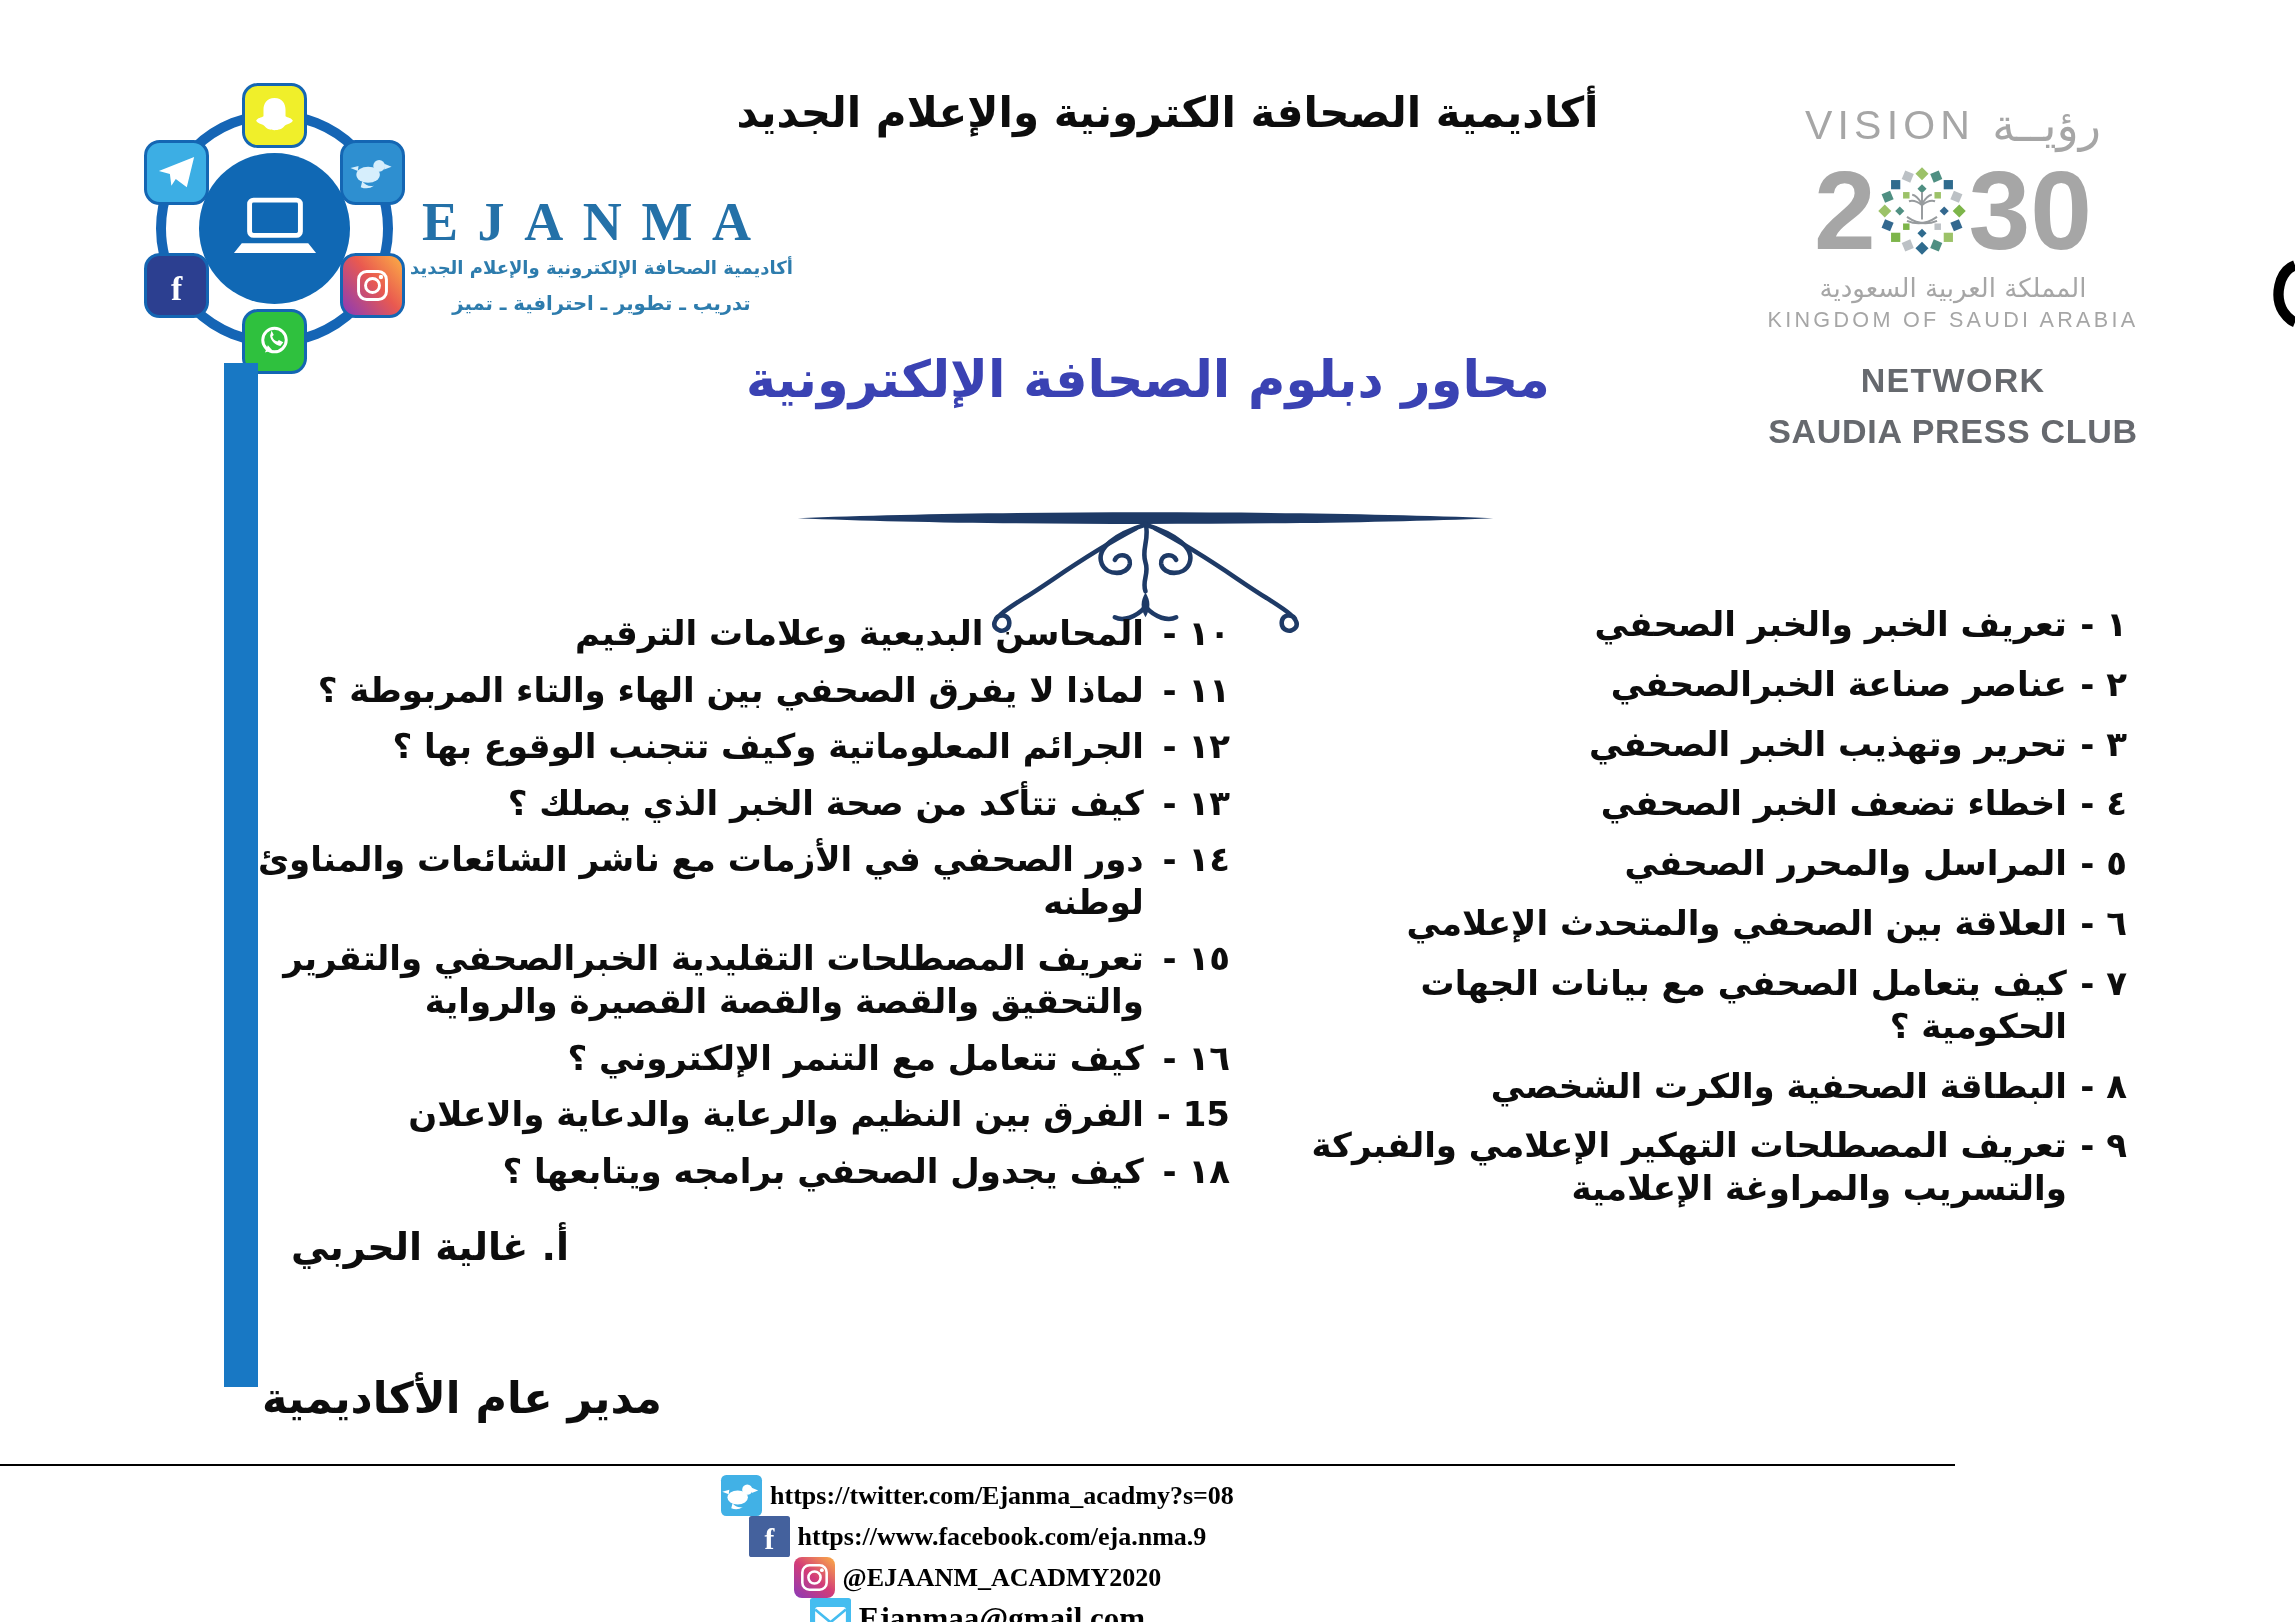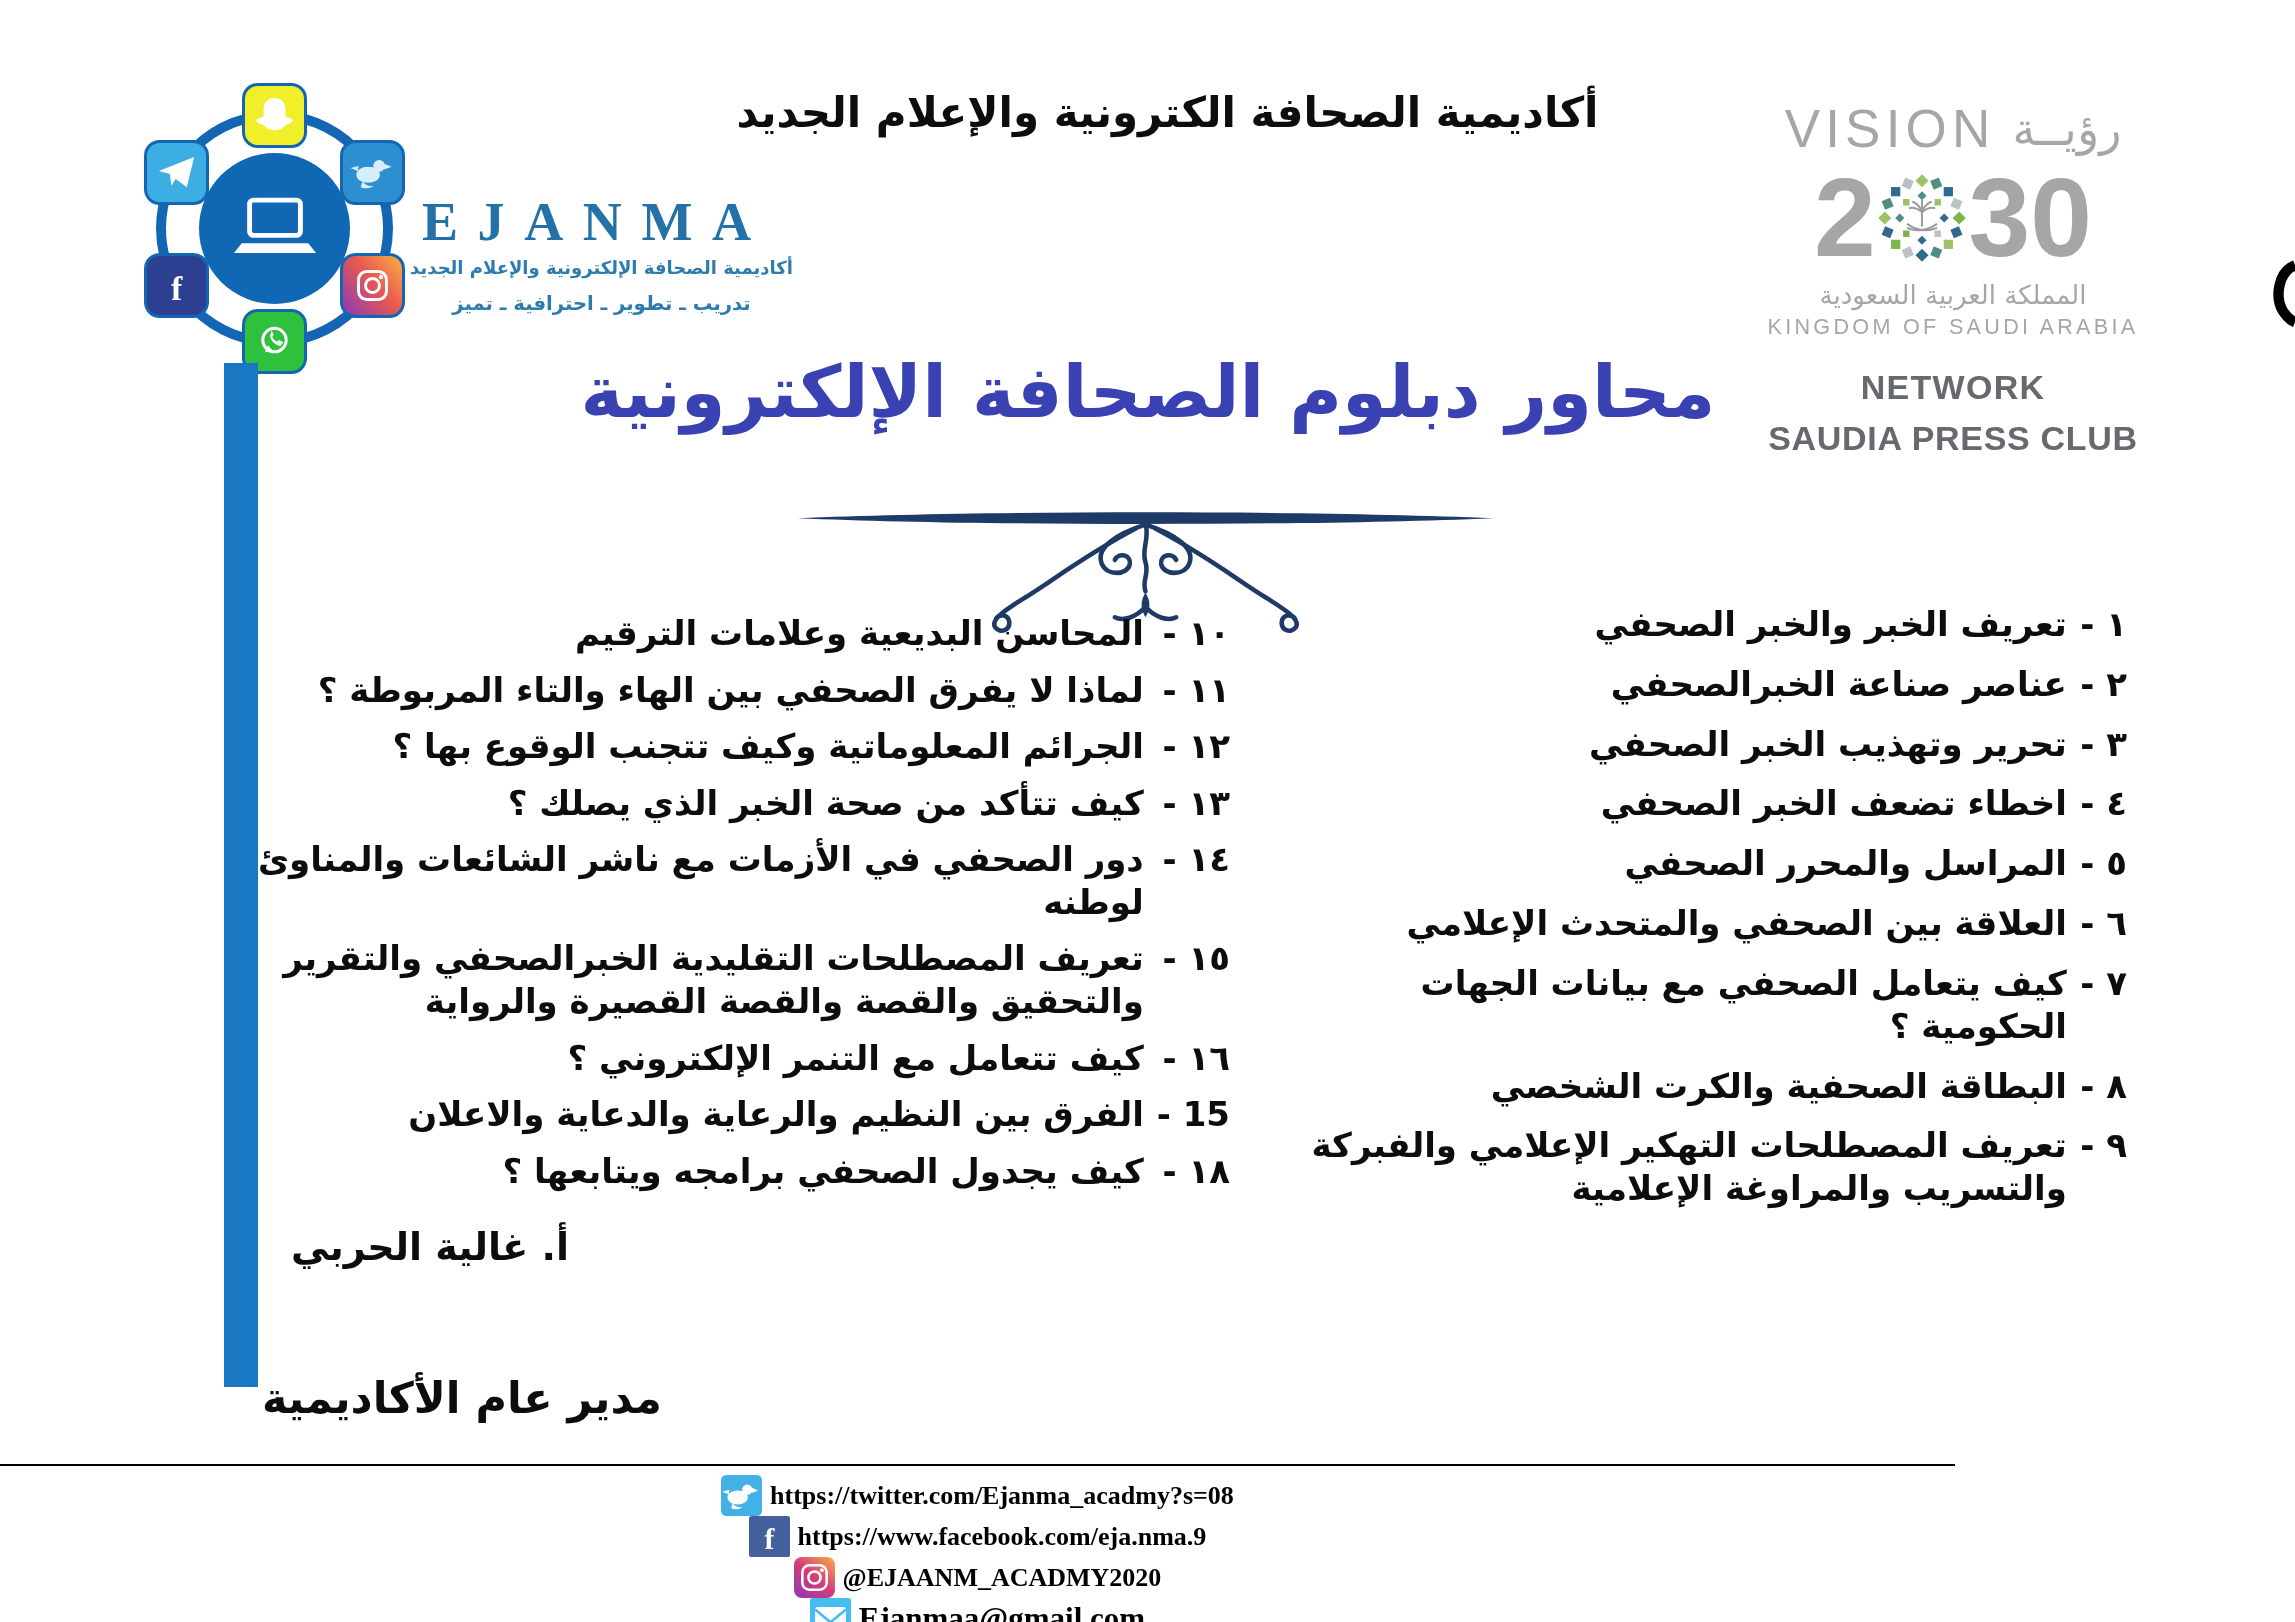--- a/index.html
+++ b/index.html
@@ -28,33 +28,33 @@
         font-size:18px;color:#2d7cad;}
   #brand-tag{left:402px;top:292px;width:399px;text-align:center;font-weight:bold;
         font-size:19.6px;color:#2d7cad;}
   
   #header-center{left:726px;top:88px;width:883px;text-align:center;}
   #header-line1{font-size:42px;font-weight:bold;}
   #header-line2{font-size:39px;font-weight:bold;margin-top:22px;}
   
   #vision{left:1760px;top:98px;width:386px;text-align:center;color:#a6a6a6;}
   #vision-row1{display:flex;align-items:center;justify-content:center;gap:17px;}
-  #vision-en{font-family:"Liberation Sans",sans-serif;font-size:53px;letter-spacing:5.2px;}
+  #vision-en{font-family:"Liberation Sans",sans-serif;font-size:41px;letter-spacing:5.2px;}
   #vision-ar{font-size:46px;text-align:right;}
   #vision-year{display:flex;align-items:center;justify-content:center;margin-top:3.9px;
        font-family:"Liberation Sans",sans-serif;font-weight:bold;font-size:111px;line-height:1;}
   #kingdom-ar{font-size:26px;margin-top:6.5px;}
   #kingdom-en{font-family:"Liberation Sans",sans-serif;font-size:21.6px;letter-spacing:3.3px;margin-top:3.9px;}
   #network1{font-family:"Liberation Sans",sans-serif;font-weight:bold;font-size:34px;color:#66696e;
        margin-top:27.5px;letter-spacing:1.3px;}
   #network2{font-family:"Liberation Sans",sans-serif;font-weight:bold;font-size:34px;color:#66696e;
        margin-top:12px;letter-spacing:0.7px;}
   
   #main-title{left:510px;top:350px;width:1276px;text-align:center;direction:rtl;
-       font-size:72px;font-weight:bold;color:#3a42b3;}
+       font-size:51px;font-weight:bold;color:#3a42b3;}
   #divider{left:789px;top:509px;}
   
   #strip{left:224px;top:363px;width:34px;height:1024px;background:#1878c4;}
   
   .list{direction:rtl;}
   #list-right{left:1276px;top:603px;width:851px;}
   #list-left{left:232px;top:612px;width:998px;}
   .item{display:flex;gap:9.2px;font-size:34px;font-weight:bold;line-height:1.26;}
   #list-right .item{margin-bottom:17px;}
   #list-left .item{margin-bottom:13.7px;}

